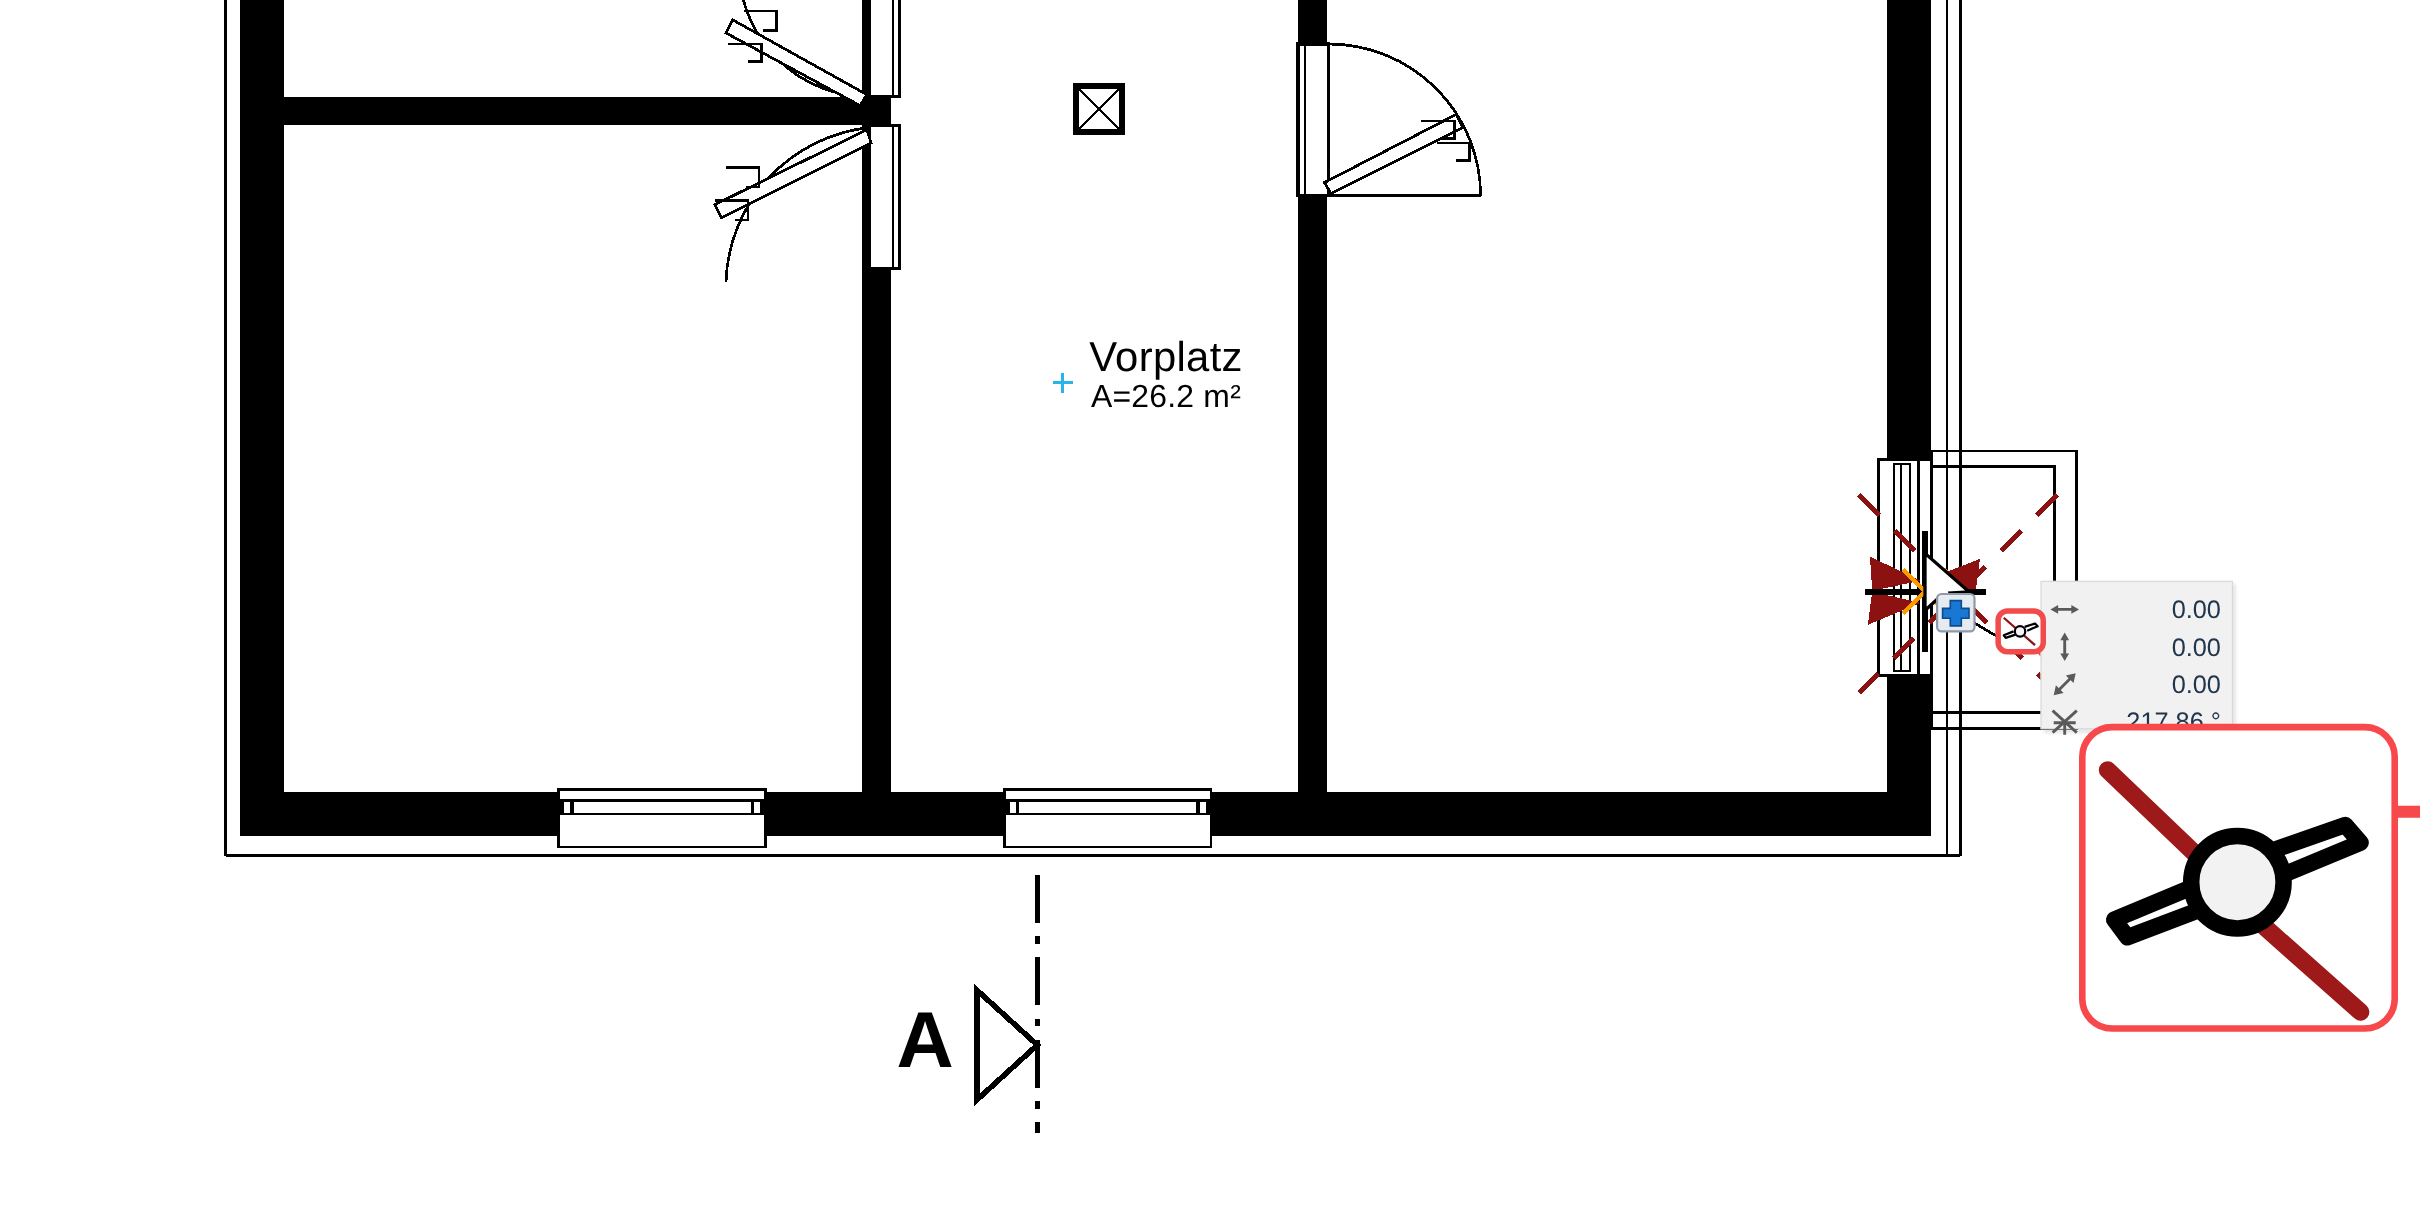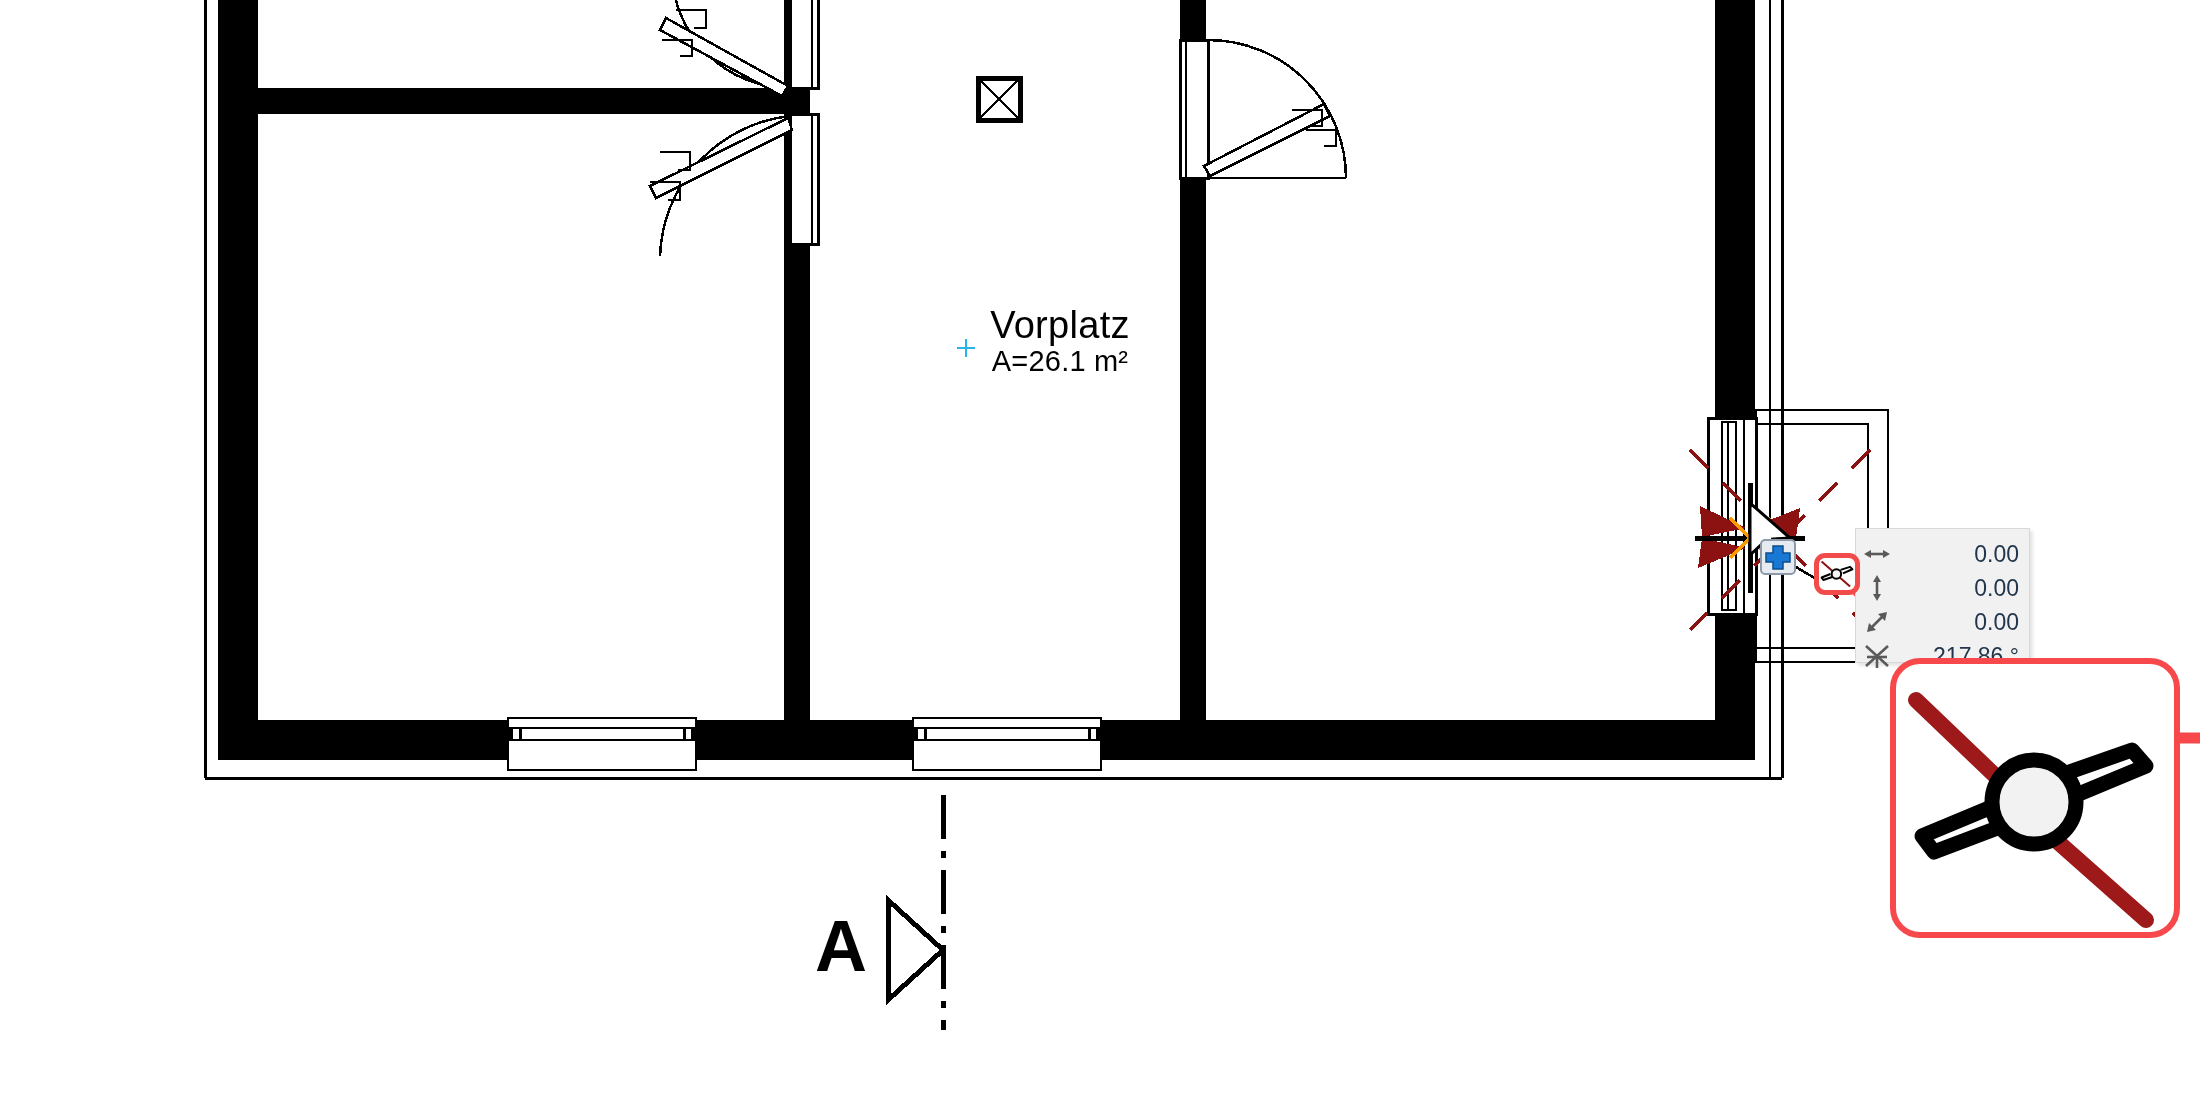--- a/index.html
+++ b/index.html
@@ -290,21 +290,21 @@
       <g stroke="#29b4e8" stroke-width="2.5">
         <line x1="957" y1="348" x2="975" y2="348"></line>
         <line x1="966" y1="339" x2="966" y2="357"></line>
       </g>
 
     </svg>
   </div>
 
   <div class="room-label" style="left: 960px; top: 305px; width: 200px;">
     <div class="room-name">Vorplatz</div>
-    <div class="room-area">A=26.1 m²</div>
+    <div class="room-area">A=26.2 m²</div>
   </div>
 
   <div class="section-letter" style="left: 815px; top: 910px;">A</div>
 
   <div class="cursor-layer">
     <svg width="130" height="110" viewBox="0 0 130 110" xmlns="http://www.w3.org/2000/svg">
 
       <g>
         <path d="M 15 8 L 15 60 L 28 48 L 37 68 L 47 63 L 38 44 L 55 43 Z" fill="#ffffff" stroke="#000000" stroke-width="3"></path>
       </g>

